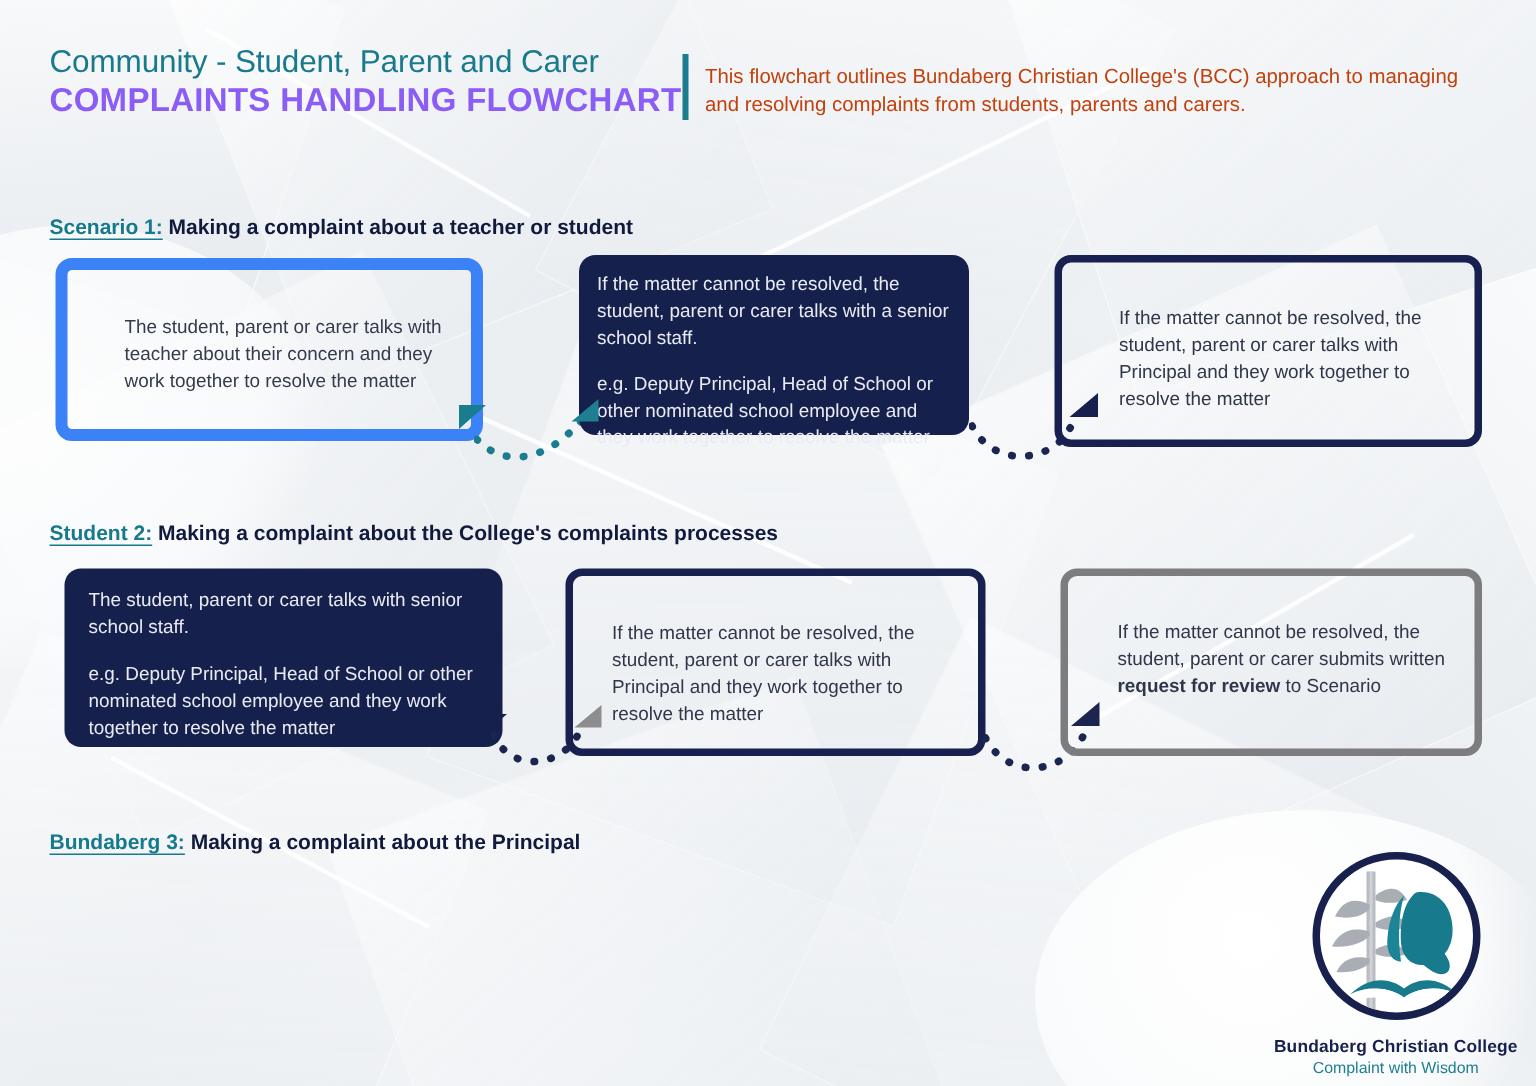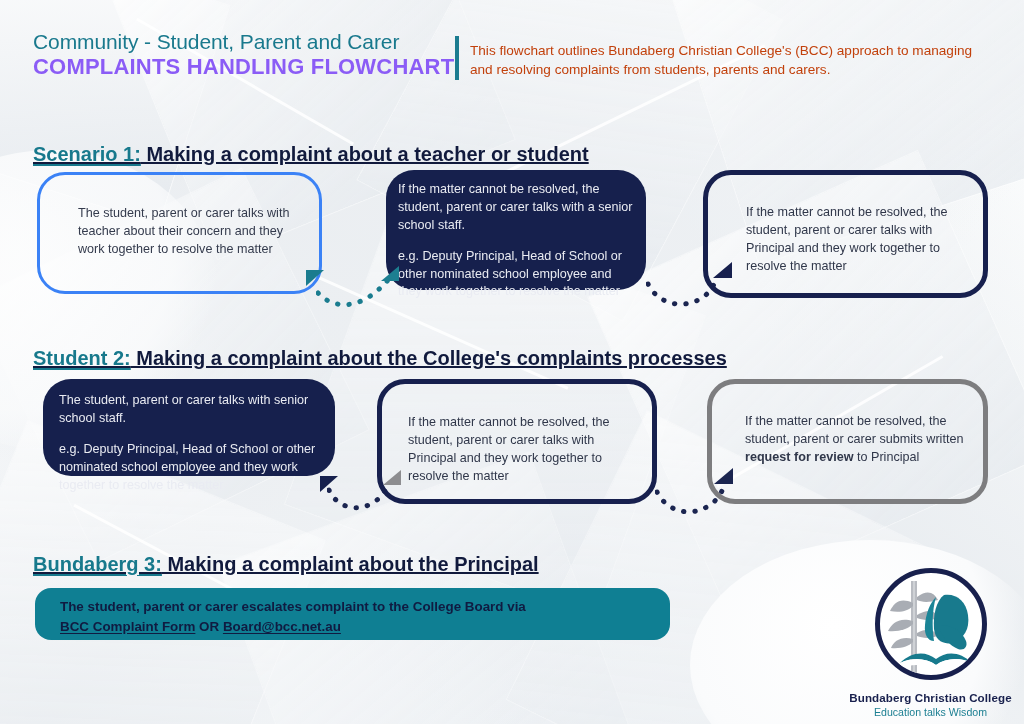--- a/index.html
+++ b/index.html
@@ -51,38 +51,38 @@
   .h-divider {
     position: absolute; left: 455px; top: 36px;
     width: 4px; height: 44px; background: #1b7c90;
   }
   .h-desc {
     position: absolute; left: 470px; top: 41px; width: 520px;
     font-size: 13.6px; color: #c2410c; line-height: 1.42;
   }
 
   
-  .scn-head { position: absolute; font-size: 20px; font-weight: 700; color: #111a3d; white-space: nowrap; text-decoration: underline; }
+  .scn-head { position: absolute; font-size: 14px; font-weight: 700; color: #111a3d; white-space: nowrap; }
   .scn-head .lbl { color: #17798c; text-decoration: underline; text-underline-offset: 2.5px; }
   .scn-head .txt { color: #111a3d; }
 
   
   .box { position: absolute; }
   .box .body {
     position: relative; width: 100%; height: 100%;
-    border-radius: 28px;
+    border-radius: 11px;
   }
   .box .txt {
     position: absolute; left: 0; right: 0;
     font-size: 12.6px; line-height: 1.42;
   }
   .box .txt p + p { margin-top: 13px; }
 
   
-  .st-teal-outline .body { border: 3px solid #3b82f6; background: transparent; }
+  .st-teal-outline .body { border: 8px solid #3b82f6; background: transparent; }
   .st-teal-outline .txt { color: #343b4d; }
 
   
   .st-navy-fill .body { background: #16204d; }
   .st-navy-fill .txt { color: #e9ebf2; }
 
   
   .st-navy-outline .body { border: 5px solid #17204e; background: transparent; }
   .st-navy-outline .txt { color: #30374a; }
 
@@ -177,21 +177,21 @@
     <div class="body">
       <div class="txt" style="left:38px;top:29px;right:14px;">If the matter cannot be resolved, the student, parent or carer talks with Principal and they work together to resolve the matter</div>
     </div>
   </div>
   <div class="tail" style="left:713px;top:262px;border-right:19px solid #17204e;border-top:16px solid transparent;"></div>
 
   <div class="scn-head" style="left:33px;top:347px;">
     <span class="lbl">Student 2:</span><span class="txt"> Making a complaint about the College's complaints processes</span>
   </div>
 
-  <div class="box st-navy-fill" style="left:43px;top:379px;width:292px;height:97px;">
+  <div class="box st-navy-fill" style="left:43px;top:379px;width:292px;height:119px;">
     <div class="body">
       <div class="txt" style="left:16px;top:13px;right:10px;">
         <p>The student, parent or carer talks with senior school staff.</p>
         <p>e.g. Deputy Principal, Head of School or other nominated school employee and they work together to resolve the matter</p>
       </div>
     </div>
   </div>
   <div class="tail" style="left:320px;top:476px;border-left:18px solid #16204d;border-bottom:16px solid transparent;"></div>
 
   <svg class="conn" style="left:327px;top:476px;" width="62" height="42" viewBox="0 0 62 42">
@@ -205,38 +205,30 @@
   </div>
   <div class="tail" style="left:383px;top:470px;border-right:18px solid #8d8d90;border-top:15px solid transparent;"></div>
 
   <svg class="conn" style="left:655px;top:480px;" width="70" height="42" viewBox="0 0 70 42">
     <path d="M2,12 C12,32 36,38 55,25 C61,21 65,15 68,9" fill="none" stroke="#1b2550" stroke-width="5" stroke-linecap="round" stroke-dasharray="0.4 11"></path>
   </svg>
 
   <div class="box st-gray-outline" style="left:707px;top:379px;width:281px;height:125px;">
     <div class="body">
       <div class="txt" style="left:33px;top:29px;right:12px;">
-        <p><span>If the matter cannot be resolved, the student, parent or carer submits written </span><b>request for review</b><span> to Principal</span></p>
+        <p><span>If the matter cannot be resolved, the student, parent or carer submits written </span><b>request for review</b><span> to Scenario</span></p>
       </div>
     </div>
   </div>
   <div class="tail" style="left:714px;top:468px;border-right:19px solid #1b2550;border-top:16px solid transparent;"></div>
 
   <div class="scn-head" style="left:33px;top:553px;">
     <span class="lbl">Bundaberg 3:</span><span class="txt"> Making a complaint about the Principal</span>
   </div>
 
-  <div class="box st-teal-fill" style="left:35px;top:588px;width:635px;height:52px;">
-    <div class="body">
-      <div class="txt" style="left:25px;top:9px;right:14px;">
-        <div>The student, parent or carer escalates complaint to the College Board via</div>
-        <div><u>BCC Complaint Form</u><span> OR </span><u>Board@bcc.net.au</u></div>
-      </div>
-    </div>
-  </div>
 
   <div class="logo-wrap">
     <div class="logo-circle">
       <svg viewBox="0 0 112 112" width="112" height="112" aria-hidden="true">
 
         <rect x="31" y="8" width="6" height="92" fill="#b9bcc2"></rect>
         <rect x="33" y="8" width="2" height="92" fill="#cfd2d6"></rect>
 
         <path d="M33,30 C20,24 14,30 10,38 C20,40 28,38 33,33 Z" fill="#a9adb4"></path>
         <path d="M37,24 C48,16 54,20 58,27 C48,30 41,29 37,27 Z" fill="#a9adb4"></path>
@@ -248,16 +240,16 @@
         <path d="M64,22 C76,20 86,28 88,42 C90,56 84,66 72,70 C62,72 55,66 54,56 C53,42 56,28 64,22 Z" fill="#187a8d"></path>
         <path d="M60,52 C72,52 82,58 86,68 C88,74 84,78 78,76 C70,73 62,64 60,56 Z" fill="#187a8d"></path>
         <path d="M56,24 C50,30 46,40 45,52 C44,62 48,68 54,68 C52,54 52,38 56,24 Z" fill="#1b8597"></path>
 
         <path d="M20,90 C32,78 46,78 56,86 C66,78 80,78 92,90 C80,84 66,85 56,92 C46,85 32,84 20,90 Z" fill="#177a8d"></path>
         <path d="M20,90 C32,84 46,85 56,92 L56,98 C46,91 32,90 20,96 Z" fill="#ffffff"></path>
         <path d="M92,90 C80,84 66,85 56,92 L56,98 C66,91 80,90 92,96 Z" fill="#ffffff"></path>
       </svg>
     </div>
     <div class="logo-name">Bundaberg Christian College</div>
-    <div class="logo-tag">Education talks Wisdom</div>
+    <div class="logo-tag">Complaint with Wisdom</div>
   </div>
 
 </div>
 
 </body></html>

